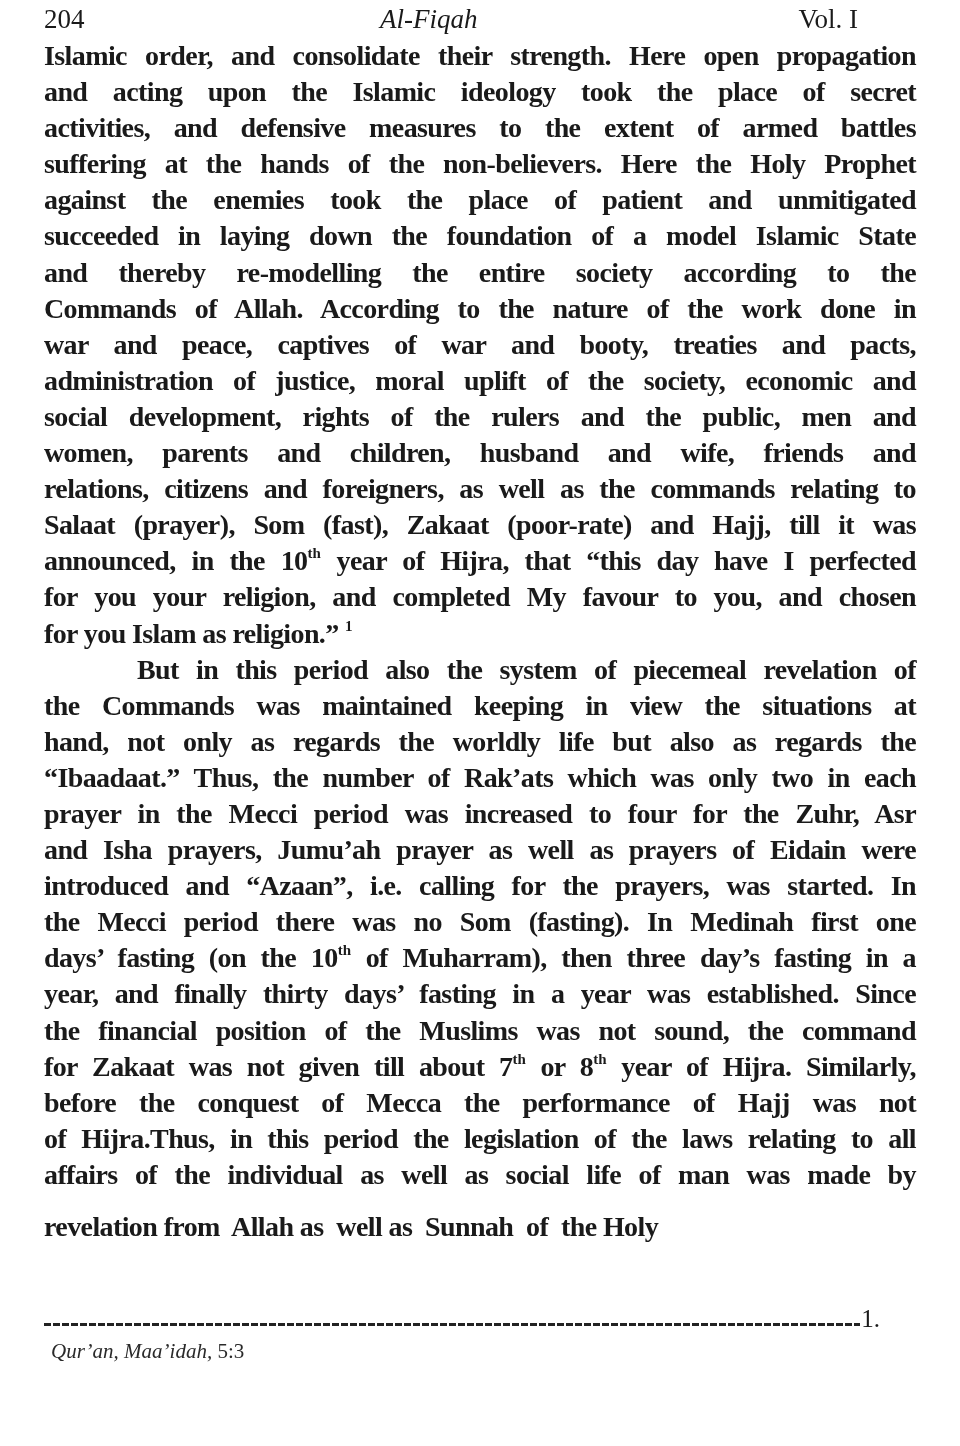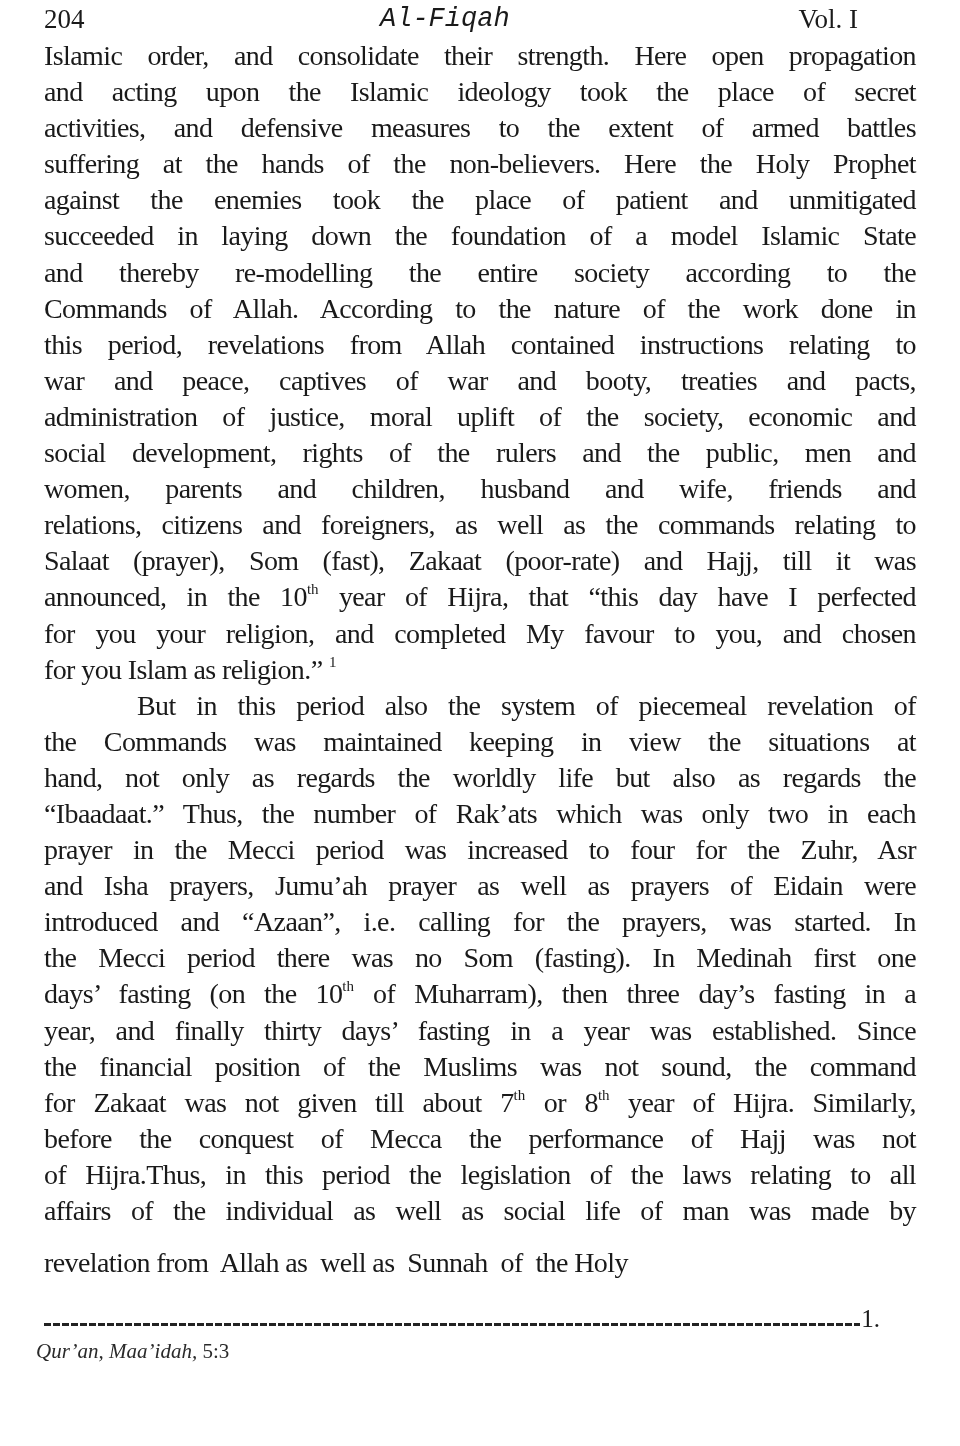--- a/index.html
+++ b/index.html
@@ -18,39 +18,40 @@
     .page-header {
       position: absolute;
       top: 2px;
       left: 44px;
       width: 814px;
       height: 34px;
       font-size: 27px;
       line-height: 34px;
     }
     .page-header .num { position: absolute; left: 0; top: 0; }
-    .page-header .title { position: absolute; left: 336px; top: 0; font-style: italic; font-family: Liberation Mono, monospace; }
+    .page-header .title { position: absolute; left: 336px; top: 0; font-style: italic; }
     .page-header .vol { position: absolute; right: 0; top: 0; }
 
     .body-text {
       position: absolute;
       top: 38px;
       left: 44px;
       width: 872px;
       font-size: 28px;
       line-height: 36.1px;
       letter-spacing: -0.6px;
     }
     .line {
       display: block;
       height: 36.1px;
       white-space: nowrap;
       text-align: justify;
       text-align-last: justify;
       overflow: visible;
+      font-weight: bold;
     }
     .line.last {
       text-align: left;
       text-align-last: left;
     }
     .line.indent {
       padding-left: 93px;
     }
     sup {
       font-size: 15px;
@@ -75,21 +76,21 @@
       margin-bottom: 5px;
       background-image: repeating-linear-gradient(to right, #222 0, #222 7px, transparent 7px, transparent 9px);
     }
     .fn-sep .marker {
       font-size: 25px;
       padding-left: 1px;
     }
     .footnote {
       position: absolute;
       top: 1337px;
-      left: 36px;
+      left: 51px;
       font-size: 21px;
       line-height: 28px;
       color: #2a2a2a;
     }
     .footnote .ital { font-style: italic; }
   </style>
 </head>
 <body>
 
 <div class="page-header">
@@ -102,21 +103,20 @@
 
   <div>
     <span class="line">Islamic order, and consolidate their strength. Here open propagation</span>
     <span class="line">and acting upon the Islamic ideology took the place of secret</span>
     <span class="line">activities, and defensive measures to the extent of armed battles</span>
     <span class="line">suffering at the hands of the non-believers. Here the Holy Prophet</span>
     <span class="line">against the enemies took the place of patient and unmitigated</span>
     <span class="line">succeeded in laying down the foundation of a model Islamic State</span>
     <span class="line">and thereby re-modelling the entire society according to the</span>
     <span class="line">Commands of Allah. According to the nature of the work done in</span>
-    <span class="line">this period, revelations from Allah contained instructions relating to</span>
     <span class="line">war and peace, captives of war and booty, treaties and pacts,</span>
     <span class="line">administration of justice, moral uplift of the society, economic and</span>
     <span class="line">social development, rights of the rulers and the public, men and</span>
     <span class="line">women, parents and children, husband and wife, friends and</span>
     <span class="line">relations, citizens and foreigners, as well as the commands relating to</span>
     <span class="line">Salaat (prayer), Som (fast), Zakaat (poor-rate) and Hajj, till it was</span>
     <span class="line"><span>announced, in the 10</span><sup>th</sup><span> year of Hijra, that “this day have I perfected</span></span>
     <span class="line">for you your religion, and completed My favour to you, and chosen</span>
     <span class="line last"><span>for you Islam as religion.” </span><sup>1</sup></span>
   </div>

